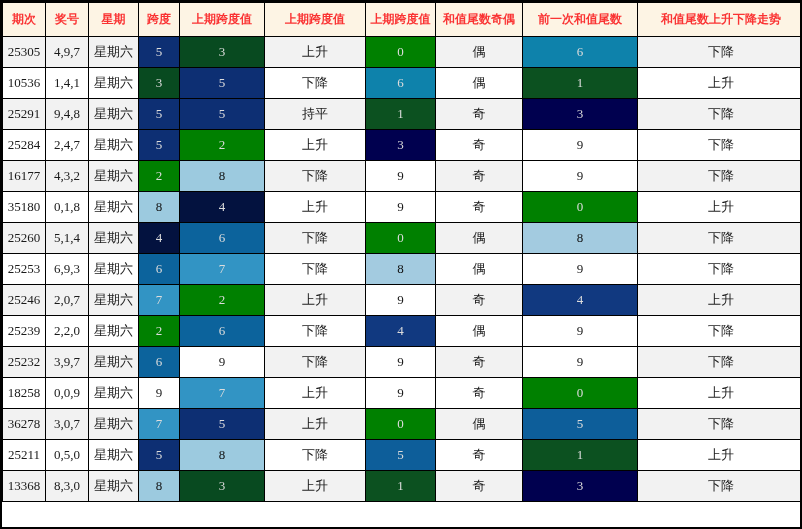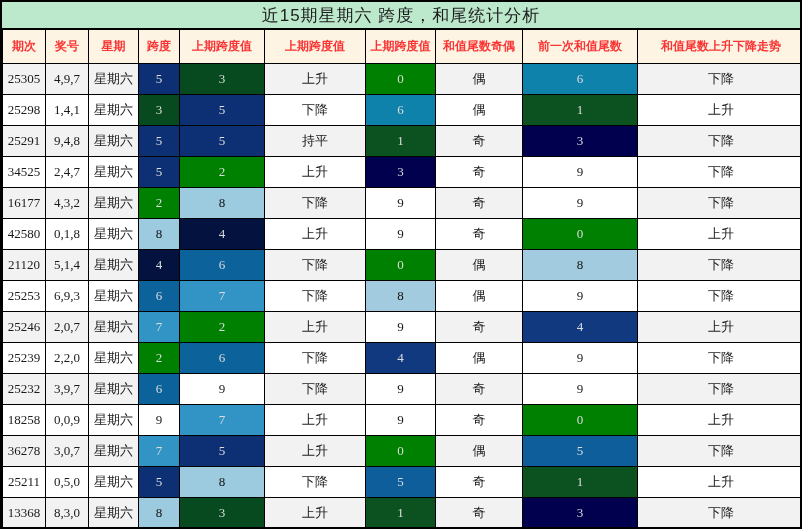--- a/index.html
+++ b/index.html
@@ -34,21 +34,20 @@
   table.stat td{
     height:30px;font-size:13px;color:#1a1a1a;
   }
   tr.alt td.plain{background:var(--row-alt-bg,#f2f2f2);}
   td.digit{background:#ffffff;font-size:13px;}
 </style>
 </head>
 <body>
 
 <div class="board">
-  <div class="title-bar">近15期星期六 跨度，和尾统计分析</div>
   <table class="stat">
     <colgroup>
       <col style="width:43px">
         <col style="width:43px">
         <col style="width:50px">
       <col style="width:41px">
         <col style="width:85px">
         <col style="width:101px">
       <col style="width:70px">
         <col style="width:87px">
@@ -76,21 +75,21 @@
     <td class="plain">星期六</td>
     <td class="digit" style="background: rgb(13, 47, 115); color: rgb(220, 220, 220);">5</td>
     <td class="digit" style="background: rgb(8, 74, 32); color: rgb(220, 220, 220);">3</td>
     <td class="plain">上升</td>
     <td class="digit" style="background: rgb(0, 128, 0); color: rgb(220, 220, 220);">0</td>
     <td class="plain">偶</td>
     <td class="digit" style="background: rgb(14, 130, 171); color: rgb(220, 220, 220);">6</td>
     <td class="plain">下降</td>
   </tr>
         <tr>
-    <td class="plain">25298</td>
+    <td class="plain">10536</td>
     <td class="plain">1,4,1</td>
     <td class="plain">星期六</td>
     <td class="digit" style="background: rgb(8, 74, 32); color: rgb(220, 220, 220);">3</td>
     <td class="digit" style="background: rgb(13, 47, 115); color: rgb(220, 220, 220);">5</td>
     <td class="plain">下降</td>
     <td class="digit" style="background: rgb(14, 130, 171); color: rgb(220, 220, 220);">6</td>
     <td class="plain">偶</td>
     <td class="digit" style="background: rgb(12, 81, 32); color: rgb(220, 220, 220);">1</td>
     <td class="plain">上升</td>
   </tr>
@@ -100,21 +99,21 @@
     <td class="plain">星期六</td>
     <td class="digit" style="background: rgb(13, 47, 115); color: rgb(220, 220, 220);">5</td>
     <td class="digit" style="background: rgb(13, 47, 115); color: rgb(220, 220, 220);">5</td>
     <td class="plain">持平</td>
     <td class="digit" style="background: rgb(12, 81, 32); color: rgb(220, 220, 220);">1</td>
     <td class="plain">奇</td>
     <td class="digit" style="background: rgb(0, 0, 79); color: rgb(220, 220, 220);">3</td>
     <td class="plain">下降</td>
   </tr>
         <tr>
-    <td class="plain">34525</td>
+    <td class="plain">25284</td>
     <td class="plain">2,4,7</td>
     <td class="plain">星期六</td>
     <td class="digit" style="background: rgb(13, 47, 115); color: rgb(220, 220, 220);">5</td>
     <td class="digit" style="background: rgb(0, 128, 0); color: rgb(220, 220, 220);">2</td>
     <td class="plain">上升</td>
     <td class="digit" style="background: rgb(0, 0, 79); color: rgb(220, 220, 220);">3</td>
     <td class="plain">奇</td>
     <td class="digit">9</td>
     <td class="plain">下降</td>
   </tr>
@@ -124,33 +123,33 @@
     <td class="plain">星期六</td>
     <td class="digit" style="background: rgb(0, 128, 0); color: rgb(220, 220, 220);">2</td>
     <td class="digit" style="background: rgb(156, 202, 223); color: rgb(17, 17, 17);">8</td>
     <td class="plain">下降</td>
     <td class="digit">9</td>
     <td class="plain">奇</td>
     <td class="digit">9</td>
     <td class="plain">下降</td>
   </tr>
         <tr>
-    <td class="plain">42580</td>
+    <td class="plain">35180</td>
     <td class="plain">0,1,8</td>
     <td class="plain">星期六</td>
     <td class="digit" style="background: rgb(156, 202, 223); color: rgb(17, 17, 17);">8</td>
     <td class="digit" style="background: rgb(3, 18, 63); color: rgb(220, 220, 220);">4</td>
     <td class="plain">上升</td>
     <td class="digit">9</td>
     <td class="plain">奇</td>
     <td class="digit" style="background: rgb(0, 128, 0); color: rgb(220, 220, 220);">0</td>
     <td class="plain">上升</td>
   </tr>
         <tr class="alt">
-    <td class="plain">21120</td>
+    <td class="plain">25260</td>
     <td class="plain">5,1,4</td>
     <td class="plain">星期六</td>
     <td class="digit" style="background: rgb(3, 18, 63); color: rgb(220, 220, 220);">4</td>
     <td class="digit" style="background: rgb(12, 99, 156); color: rgb(220, 220, 220);">6</td>
     <td class="plain">下降</td>
     <td class="digit" style="background: rgb(0, 128, 0); color: rgb(220, 220, 220);">0</td>
     <td class="plain">偶</td>
     <td class="digit" style="background: rgb(163, 203, 224); color: rgb(17, 17, 17);">8</td>
     <td class="plain">下降</td>
   </tr>

